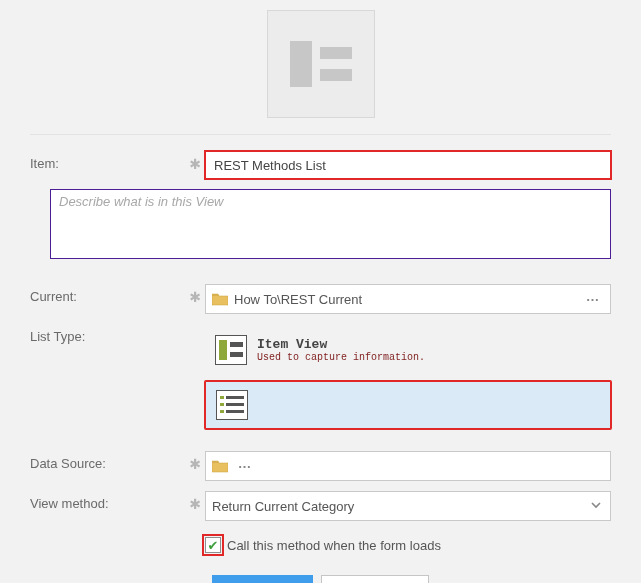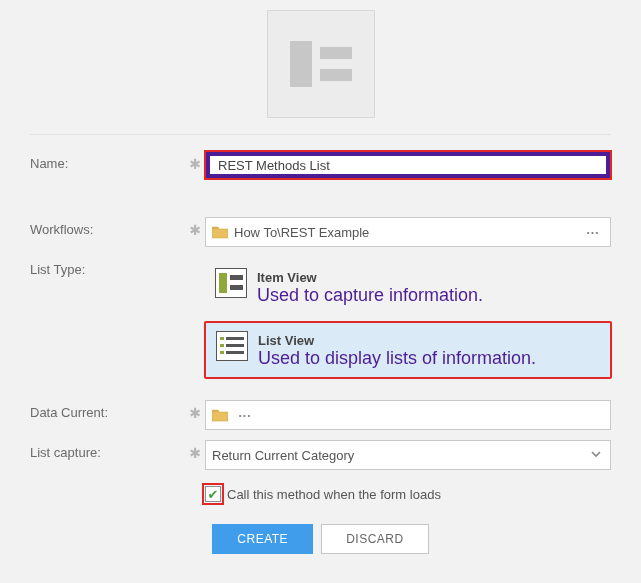--- a/index.html
+++ b/index.html
@@ -80,21 +80,21 @@
   .field-col {
     flex: 1;
     min-width: 0;
   }
   .input-text {
     width: 100%;
     height: 28px;
     padding: 4px 8px;
     font-size: 13px;
     font-family: inherit;
-    border: 5px solid #4c1d95;
+    border: 1px solid #4c1d95;
     background: #fff;
     color: #444;
     outline: none;
   }
   .highlight-red {
     outline: 2px solid #e02828;
     outline-offset: -1px;
   }
   textarea.input-text {
     height: 70px;
@@ -136,39 +136,40 @@
     padding: 0 4px;
   }
   .picker .chev {
     color: #888;
     font-size: 13px;
     cursor: pointer;
     padding: 0 2px;
   }
   .view-type-block {
     margin-top: 3px;
+    font-family: Liberation Mono, monospace;
   }
   .vt-option {
     display: flex;
     align-items: flex-start;
     gap: 10px;
     padding: 8px 10px;
     border-radius: 1px;
   }
   .vt-option .vt-text {
     padding-top: 2px;
   }
   .vt-option .vt-title {
     font-weight: 600;
     color: #444;
     font-size: 13px;
   }
   .vt-option .vt-sub {
-    color: #4c1d95;
-    font-size: 18px;
+    color: #7f1d1d;
+    font-size: 10px;
   }
   .vt-selected {
     background: #dbeaf7;
     border: 1px solid #bfd7ec;
   }
   .vt-icon {
     width: 32px;
     height: 30px;
     flex-shrink: 0;
   }
@@ -236,43 +237,46 @@
           <div class="ip-bar"></div>
           <div class="ip-bar"></div>
         </div>
       </div>
     </div>
   </div>
 
   <hr class="divider">
 
   <div class="row">
-    <div class="label-col">Name:</div>
+    <div class="label-col">Item:</div>
     <div class="star-col">✱</div>
     <div class="field-col">
       <input type="text" class="input-text highlight-red" value="REST Methods List" style="">
     </div>
   </div>
 
   <div class="row">
     <div class="star-col"></div>
+    <div class="field-col">
+      <textarea class="input-text" placeholder="Describe what is in this View" style=""></textarea>
+    </div>
   </div>
 
   <div class="gap"></div>
 
   <div class="row">
-    <div class="label-col">Workflows:</div>
+    <div class="label-col">Current:</div>
     <div class="star-col">✱</div>
     <div class="field-col">
       <div class="picker">
         <svg class="folder-icon" viewBox="0 0 16 14">
           <path d="M0 2 L6 2 L7 4 L16 4 L16 13 L0 13 Z" fill="#e8c060" stroke="#c9a33a" stroke-width="0.5"></path>
           <path d="M0 2 L6 2 L7 4 L0 4 Z" fill="#d9b050"></path>
         </svg>
-        <span class="text">How To\REST Example</span>
+        <span class="text">How To\REST Current</span>
         <span class="ellipsis">⋯</span>
       </div>
     </div>
   </div>
 
   <div class="row">
     <div class="label-col">List Type:</div>
     <div class="star-col"></div>
     <div class="field-col view-type-block">
 
@@ -294,47 +298,43 @@
       <div class="vt-option vt-selected highlight-red">
         <svg class="vt-icon" viewBox="0 0 32 30">
           <rect x="0" y="0" width="32" height="30" fill="#fff" stroke="#555" stroke-width="2"></rect>
           <rect x="4" y="6" width="4" height="3" fill="#8fa83c"></rect>
           <rect x="10" y="6" width="18" height="3" fill="#555"></rect>
           <rect x="4" y="13" width="4" height="3" fill="#8fa83c"></rect>
           <rect x="10" y="13" width="18" height="3" fill="#555"></rect>
           <rect x="4" y="20" width="4" height="3" fill="#8fa83c"></rect>
           <rect x="10" y="20" width="18" height="3" fill="#555"></rect>
         </svg>
-        <div class="vt-text">
-          <div class="vt-title">List View</div>
-          <div class="vt-sub">Used to display lists of information.</div>
-        </div>
       </div>
 
     </div>
   </div>
 
   <div class="gap"></div>
 
   <div class="row">
-    <div class="label-col">Data Current:</div>
+    <div class="label-col">Data Source:</div>
     <div class="star-col">✱</div>
     <div class="field-col">
       <div class="picker">
         <svg class="folder-icon" viewBox="0 0 16 14">
           <path d="M0 2 L6 2 L7 4 L16 4 L16 13 L0 13 Z" fill="#e8c060" stroke="#c9a33a" stroke-width="0.5"></path>
           <path d="M0 2 L6 2 L7 4 L0 4 Z" fill="#d9b050"></path>
         </svg>
         <span class="ellipsis">⋯</span>
       </div>
     </div>
   </div>
 
   <div class="row">
-    <div class="label-col">List capture:</div>
+    <div class="label-col">View method:</div>
     <div class="star-col">✱</div>
     <div class="field-col">
       <div class="picker">
         <span class="text">Return Current Category</span>
         <span class="chev">
           <svg width="12" height="12" viewBox="0 0 12 12">
               <path d="M2 4 L6 8 L10 4" fill="none" stroke="#888" stroke-width="1.6"></path>
             </svg>
         </span>
       </div>

